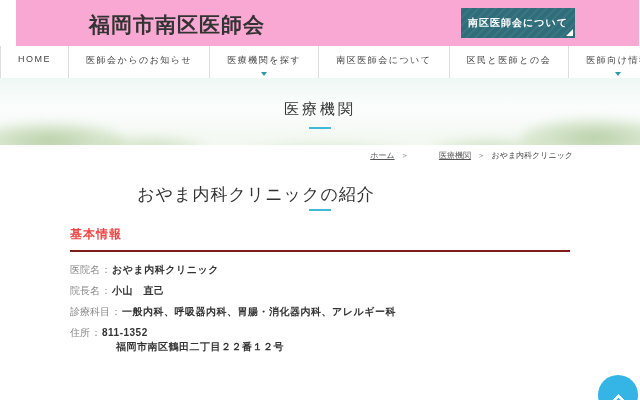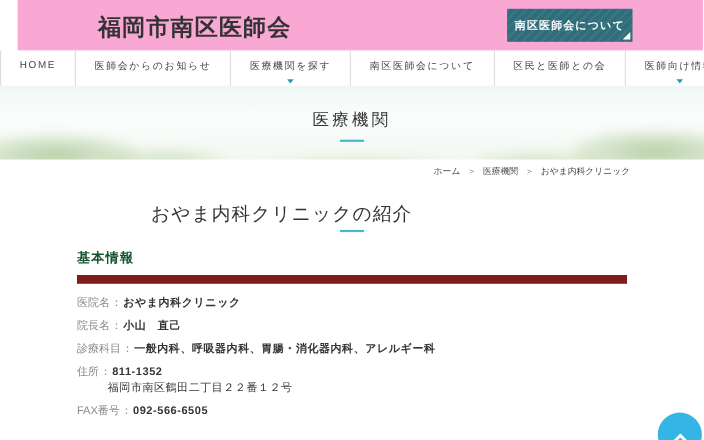--- a/index.html
+++ b/index.html
@@ -56,39 +56,39 @@
   .tree-2 { left:95px; bottom:-16px; width:110px; height:26px; opacity:.6; }
   .tree-3 { left:240px; bottom:-18px; width:170px; height:22px; opacity:.4; }
   .tree-4 { left:430px; bottom:-16px; width:120px; height:24px; opacity:.55; }
   .tree-5 { left:520px; bottom:-12px; width:150px; height:38px; }
   .hero-title { position:relative; z-index:2; margin:23px 0 0; text-align:center;
     font-size:15px; font-weight:500; color:#333; letter-spacing:3px; }
   .hero-bar { position:relative; z-index:2; width:22px; height:2px; background:#45b8d8; margin:8px auto 0; }
 
   
   .breadcrumb { position:absolute; top:150px; right:67px; font-size:8px; color:#555; white-space:nowrap; }
-  .bc-link { cursor:pointer; color:#555; }
+  .bc-link { text-decoration:underline; cursor:pointer; color:#555;margin-left:24px; }
   .bc-sep { margin:0 4px; color:#777; }
   .bc-current { color:#444; }
 
   
   .page-title { position:absolute; top:183px; left:0; width:512px; margin:0; text-align:center;
     font-size:17px; font-weight:500; color:#333; letter-spacing:1px; }
   .title-bar { position:absolute; top:209px; left:309px; width:22px; height:2px; background:#45b8d8; }
 
   
   .content { position:absolute; left:70px; top:226px; width:500px; }
-  .section-title { margin:0; padding-bottom:7px; font-size:12px; font-weight:700; color:#14532d;
-    letter-spacing:1px; border-bottom:8px solid #7f1d1d;font-family:Liberation Serif, serif; }
+  .section-title { margin:0; padding-bottom:7px; font-size:12px; font-weight:700; color:#ef4444;
+    letter-spacing:1px; border-bottom:2px solid #7f1d1d;font-family:Liberation Serif, serif; }
   .rows { margin-top:12px; }
   .row { font-size:10px; line-height:11px; margin-bottom:10px; color:#333; white-space:nowrap; }
   .row .lbl { color:#888; font-weight:400; }
   .row .sep { color:#888; margin:0 1px; }
   .row .val { color:#333; font-weight:700; letter-spacing:.5px; }
-  .row .val2 { margin-left:28px; margin-top:3px; font-weight:400; letter-spacing:.5px; }
+  .row .val2 { margin-left:46px; margin-top:3px; font-weight:700; letter-spacing:.5px; }
 
   
   .scroll-top { position:absolute; right:2px; top:375px; width:40px; height:40px; border-radius:50%;
     background:#35b5e6; border:none; cursor:pointer; z-index:6; padding:0; }
   .scroll-top .chev { display:block; width:11px; height:11px; margin:13px auto 0;
     border-top:3px solid #fff; border-right:3px solid #fff; border-radius:1px;
     transform:rotate(-45deg); }
 </style>
 </head>
 <body>
@@ -163,22 +163,19 @@
     <div class="row">
       <span class="lbl">診療科目</span><span class="sep">：</span><span class="val">一般内科、呼吸器内科、胃腸・消化器内科、アレルギー科</span>
     </div>
 
     <div class="row addr">
       <span class="lbl">住所</span><span class="sep">：</span><span class="val">811-1352</span>
       <div class="val2">福岡市南区鶴田二丁目２２番１２号</div>
     </div>
 
 
-    <div class="row">
-      <span class="lbl">FAX番号</span><span class="sep">：</span><span class="val">092-566-6505</span>
-    </div>
 
   </div>
 </main>
 
 <button class="scroll-top">
   <span class="chev"></span>
 </button>
 
 </body></html>

